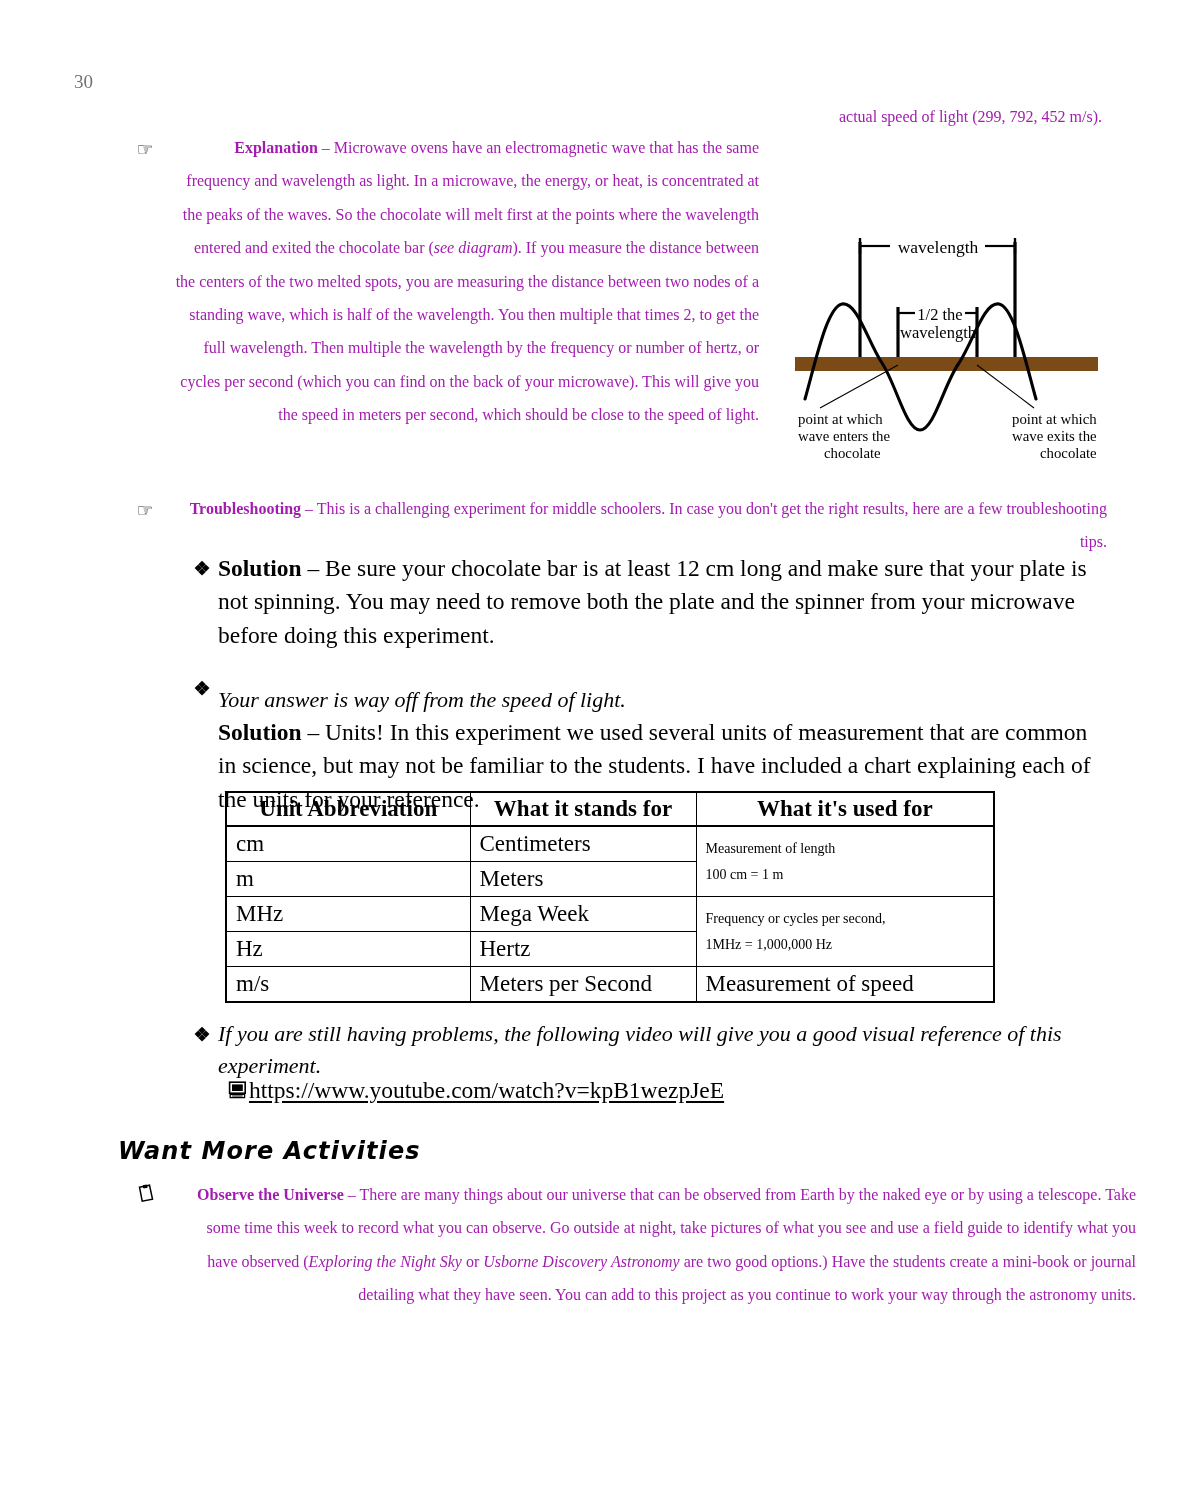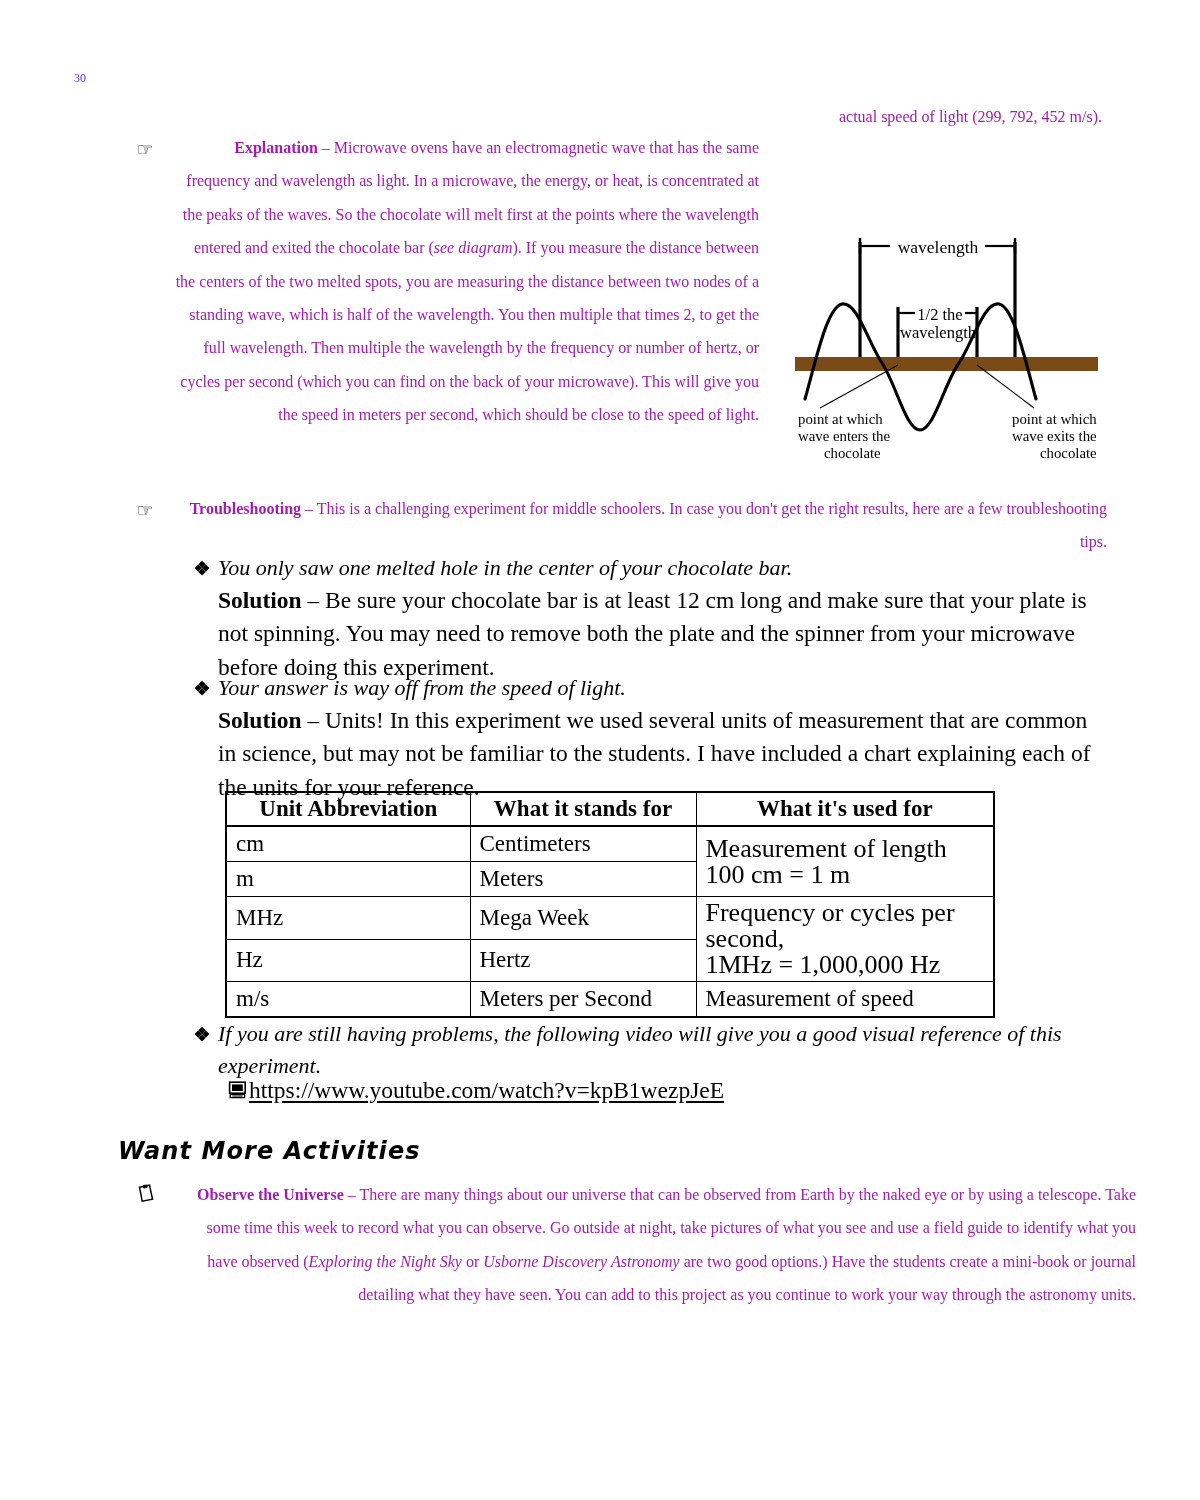--- a/index.html
+++ b/index.html
@@ -21,23 +21,23 @@
     inset: 0;
     width: 1200px;
     height: 1500px;
   }
 
   
   .page-number {
     position: absolute;
     left: 74px;
     top: 72px;
-    font-size: 12px;
+    font-size: 19px;
     line-height: 1;
-    color: #6d28d9;
+    color: #737373;
   }
 
   
   .body-text {
     font-size: 16px;
     line-height: 33.4px;
     text-align: right;
     color: #a21caf;
   }
   .bold { font-weight: bold; }
@@ -98,21 +98,21 @@
   }
   .pen-solution {
     font-size: 23.5px;
     line-height: 33.4px;
     margin-top: 0px;
   }
 
   #tip1 { left: 192px; top: 552px; width: 905px; }
   #tip1 .pen-body { width: 879px; }
   #tip2 { left: 192px; top: 672px; width: 905px; }
-  #tip2 .pen-body { width: 879px; }
+  #tip2 .pen-body { width: 879px; margin-top: 12px; }
   #tip3 { left: 192px; top: 1018px; width: 905px; }
   #tip3 .pen-body { width: 879px; }
 
   
   #wave-figure {
     position: absolute;
     left: 772px;
     top: 232px;
     width: 336px;
     height: 245px;
@@ -142,21 +142,21 @@
     font-weight: bold;
     text-align: center;
     font-size: 23px;
     padding: 2px 8px;
     border-bottom: 2.5px solid #000;
   }
   #units-table col.c1 { width: 244px; }
   #units-table col.c2 { width: 226px; }
   #units-table col.c3 { width: 298px; }
   #units-table td.span-cell {
-    font-size: 26px;
+    font-size: 14px;
     line-height: 26px;
     vertical-align: middle;
     margin-left: 28px;
   }
   #units-table td.abbr { font-size: 23px; }
   .cell-line { display: block; }
 
   
   #video-link-row {
     position: absolute;
@@ -272,21 +272,20 @@
   <div class="hand-block" id="troubleshooting-block">
     <span class="hand-bullet">☞</span>
     <div class="hand-body body-text">
       <span class="bold">Troubleshooting</span><span> – </span><span>This is a challenging experiment for middle schoolers.  In case you don't get the right results, here are a few troubleshooting tips.</span>
     </div>
   </div>
 
   <div class="pen-block" id="tip1">
     <span class="pen-bullet">❖</span>
     <div class="pen-body">
-      <div class="pen-lead">You only saw one melted hole in the center of your chocolate bar.</div>
       <div class="pen-solution">
         <span class="bold">Solution</span><span> – </span><span>Be sure your chocolate bar is at least 12 cm long and make sure that your plate is not spinning.  You may need to remove both the plate and the spinner from your microwave before doing this experiment.</span>
       </div>
     </div>
   </div>
 
   <div class="pen-block" id="tip2">
     <span class="pen-bullet">❖</span>
     <div class="pen-body">
       <div class="pen-lead">Your answer is way off from the speed of light.</div>

